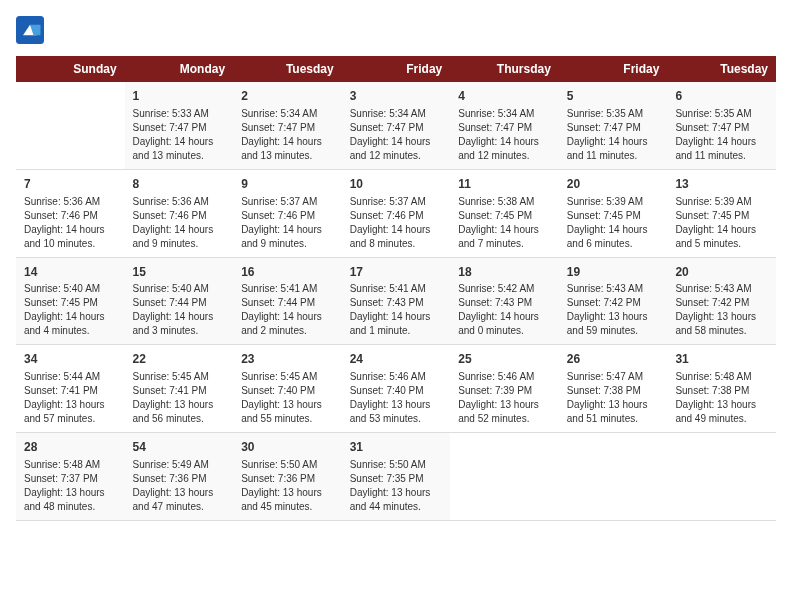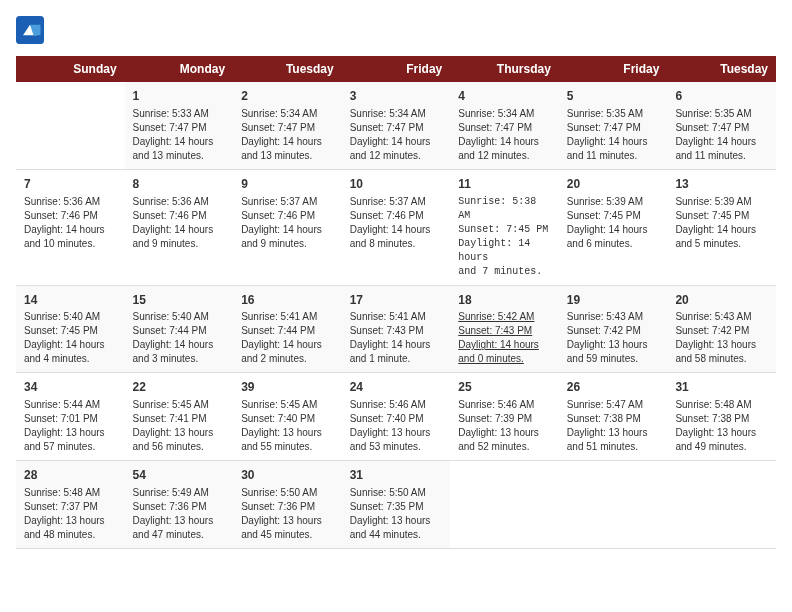--- a/index.html
+++ b/index.html
@@ -193,21 +193,21 @@
         </td>
         <td>
           <span class="day-num">10</span>
           <div class="cell-content" style="white-space: pre-line;">Sunrise: 5:37 AM
 Sunset: 7:46 PM
 Daylight: 14 hours
 and 8 minutes.</div>
         </td>
         <td>
           <span class="day-num">11</span>
-          <div class="cell-content" style="white-space: pre-line; font-family: Liberation Mono, monospace;">Sunrise: 5:38 AM
+          <div class="cell-content" style="white-space: pre-line;">Sunrise: 5:38 AM
 Sunset: 7:45 PM
 Daylight: 14 hours
 and 7 minutes.</div>
         </td>
         <td>
           <span class="day-num">20</span>
           <div class="cell-content" style="white-space: pre-line;">Sunrise: 5:39 AM
 Sunset: 7:45 PM
 Daylight: 14 hours
 and 6 minutes.</div>
@@ -244,21 +244,21 @@
         </td>
         <td>
           <span class="day-num">17</span>
           <div class="cell-content" style="white-space: pre-line;">Sunrise: 5:41 AM
 Sunset: 7:43 PM
 Daylight: 14 hours
 and 1 minute.</div>
         </td>
         <td>
           <span class="day-num">18</span>
-          <div class="cell-content" style="white-space: pre-line; text-decoration: underline;">Sunrise: 5:42 AM
+          <div class="cell-content" style="white-space: pre-line;">Sunrise: 5:42 AM
 Sunset: 7:43 PM
 Daylight: 14 hours
 and 0 minutes.</div>
         </td>
         <td>
           <span class="day-num">19</span>
           <div class="cell-content" style="white-space: pre-line;">Sunrise: 5:43 AM
 Sunset: 7:42 PM
 Daylight: 13 hours
 and 59 minutes.</div>
@@ -268,33 +268,33 @@
           <div class="cell-content" style="white-space: pre-line;">Sunrise: 5:43 AM
 Sunset: 7:42 PM
 Daylight: 13 hours
 and 58 minutes.</div>
         </td>
       </tr>
       <tr>
         <td>
           <span class="day-num">34</span>
           <div class="cell-content" style="white-space: pre-line;">Sunrise: 5:44 AM
-Sunset: 7:01 PM
+Sunset: 7:41 PM
 Daylight: 13 hours
 and 57 minutes.</div>
         </td>
         <td>
           <span class="day-num">22</span>
           <div class="cell-content" style="white-space: pre-line;">Sunrise: 5:45 AM
 Sunset: 7:41 PM
 Daylight: 13 hours
 and 56 minutes.</div>
         </td>
         <td>
-          <span class="day-num">39</span>
+          <span class="day-num">23</span>
           <div class="cell-content" style="white-space: pre-line;">Sunrise: 5:45 AM
 Sunset: 7:40 PM
 Daylight: 13 hours
 and 55 minutes.</div>
         </td>
         <td>
           <span class="day-num">24</span>
           <div class="cell-content" style="white-space: pre-line;">Sunrise: 5:46 AM
 Sunset: 7:40 PM
 Daylight: 13 hours

